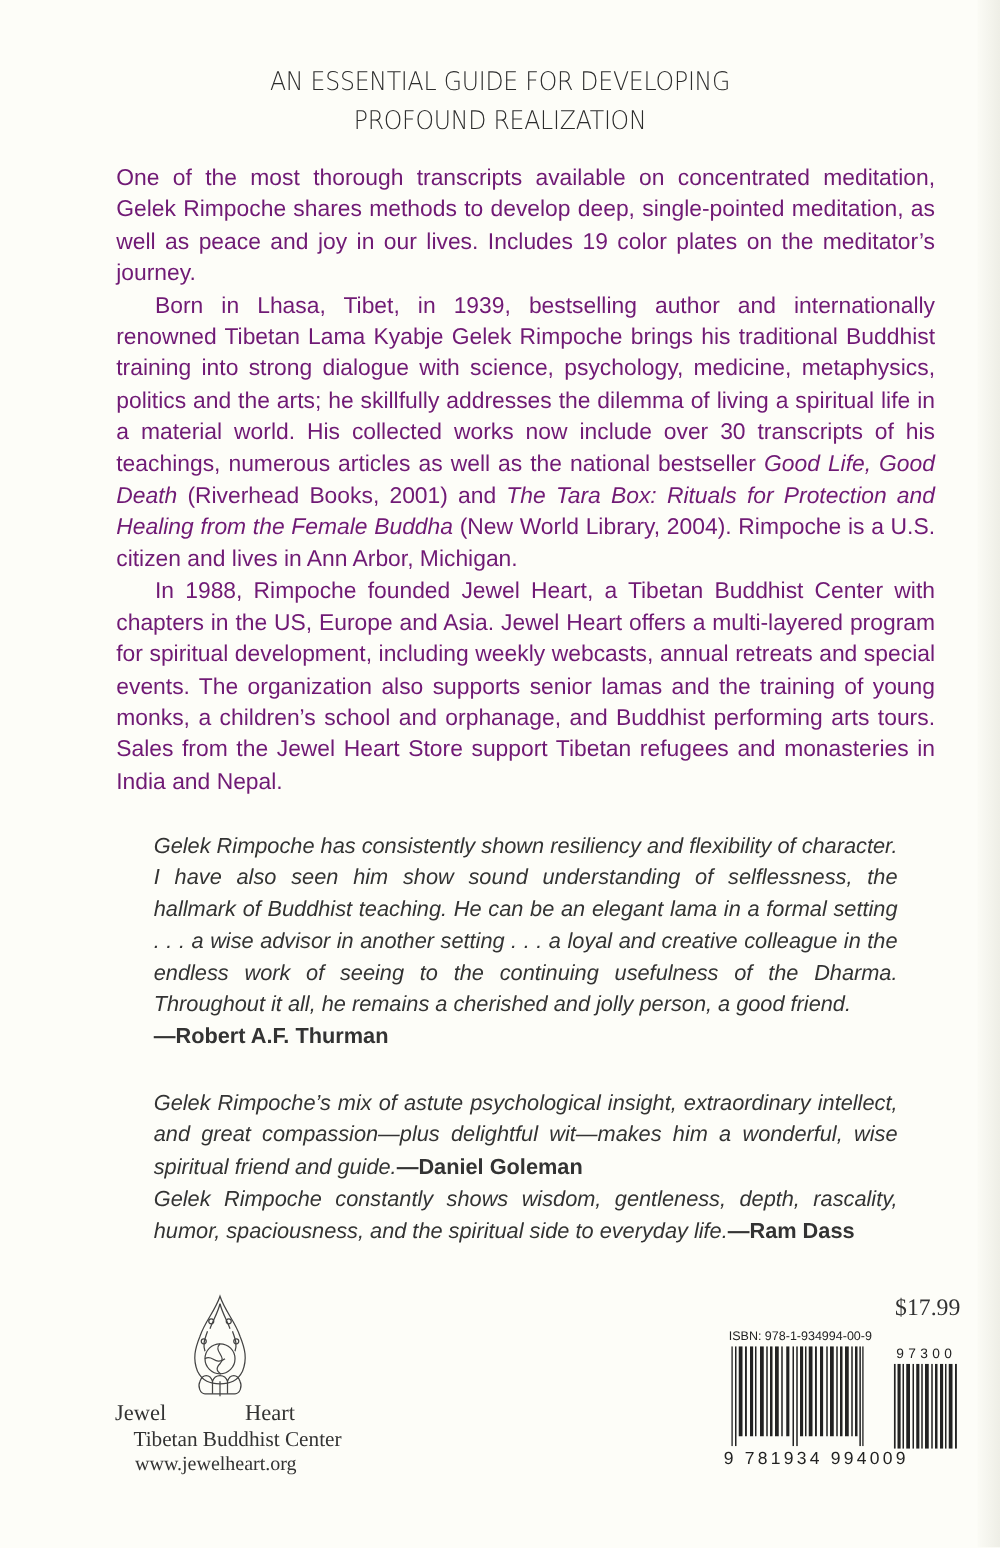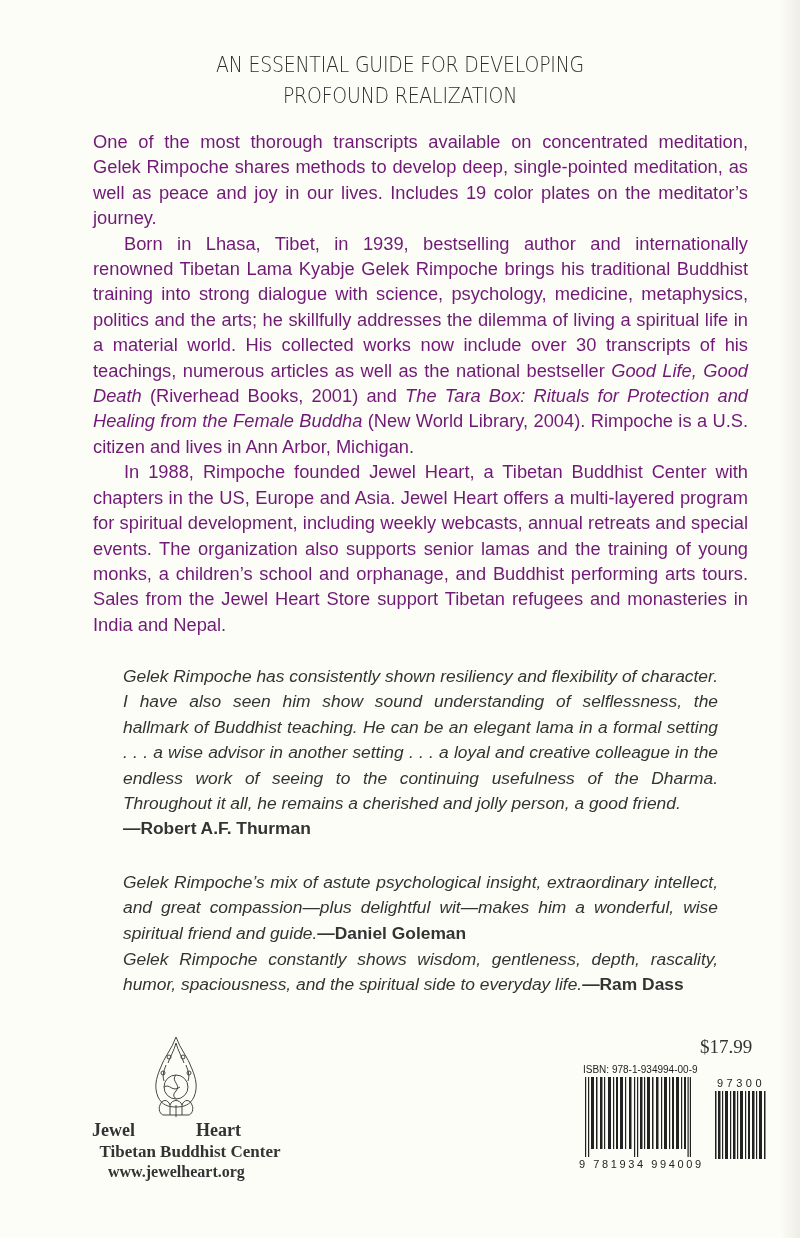--- a/index.html
+++ b/index.html
@@ -33,38 +33,38 @@
     font-size: 17.4px; line-height: 25.4px; color: #333;
     text-align: justify;
   }
   .quote .attr { font-style: normal; font-weight: bold; color: #333; }
   .q1 { top: 664px; }
   .q2 { top: 870px; }
   .q3 { top: 947px; }
   .logo {
     position: absolute; left: 88px; top: 1035px; width: 200px; height: 150px;
     text-align: center;
-    font-family: "Liberation Serif", serif; color: #333; font-weight: bold;
+    font-family: "Liberation Serif", serif; color: #333;
   }
   .logo svg { position: absolute; left: 60px; top: 0; }
   .logo .row1 { position: absolute; top: 85px; left: 0; width: 200px; font-size: 18px; }
   .logo .row1 .l { position: absolute; left: 4px; }
   .logo .row1 .r { position: absolute; left: 108px; }
   .logo .row2 { position: absolute; top: 107px; left: 0; width: 200px; font-size: 17px; text-align: center; padding-left: 2px; white-space: nowrap; }
   .logo .row3 { position: absolute; top: 128px; left: 0; width: 200px; font-size: 16px; text-align: left; padding-left: 20px; white-space: nowrap; }
   .price {
-    position: absolute; left: 700px; top: 1036px;
+    position: absolute; left: 716px; top: 1036px;
     font-family: "Liberation Serif", serif; font-size: 19px; color: #333;
   }
   .barcode-wrap { position: absolute; left: 579px; top: 1064px; width: 200px; height: 110px; }
   .isbn-label { position: absolute; left: 4px; top: 0; font-family: "Liberation Sans", sans-serif; font-size: 10px; color: #222; }
   .bars-main { position: absolute; left: 6px; top: 13px; width: 106px; height: 80px; }
   .bars-addon { position: absolute; left: 136px; top: 27px; width: 52px; height: 68px; }
   .addon-digits { position: absolute; left: 138px; top: 13px; font-family: "Liberation Sans", sans-serif; font-size: 11px; letter-spacing: 3.5px; color: #222; }
-  .main-digits { position: absolute; left: 0px; top: 94px; font-family: "Liberation Sans", sans-serif; font-size: 11px; letter-spacing: 2.6px; color: #222; white-space: nowrap; }
+  .main-digits { position: absolute; left: 0px; top: 94px; font-family: "Liberation Sans", sans-serif; font-size: 14px; letter-spacing: 2.6px; color: #222; white-space: nowrap; }
 </style>
 </head>
 <body>
 
 <div class="edge"></div>
 
 <div class="headline">
   <div>AN ESSENTIAL GUIDE FOR DEVELOPING</div>
   <div>PROFOUND REALIZATION</div>
 </div>

